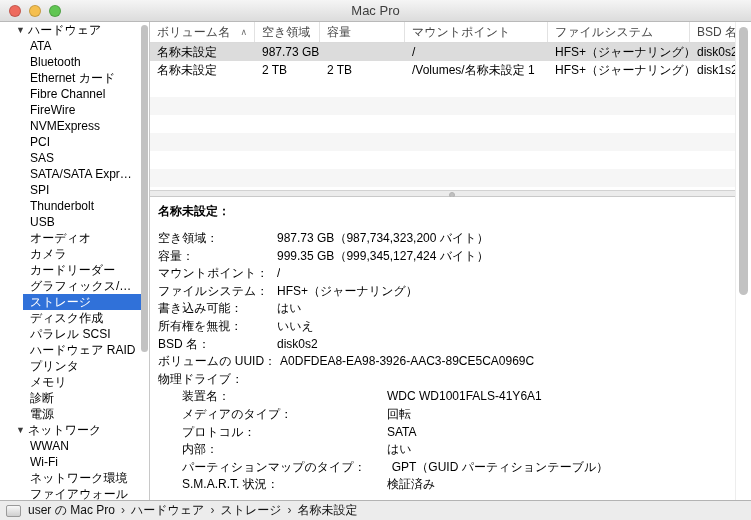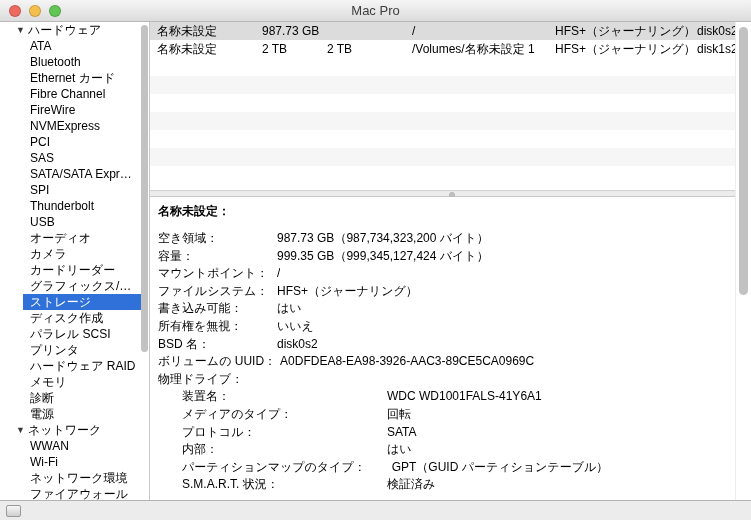--- a/index.html
+++ b/index.html
@@ -96,35 +96,43 @@
         <div class="side-item">SPI</div>
         <div class="side-item">Thunderbolt</div>
         <div class="side-item">USB</div>
         <div class="side-item">オーディオ</div>
         <div class="side-item">カメラ</div>
         <div class="side-item">カードリーダー</div>
         <div class="side-item">グラフィックス/…</div>
         <div class="side-item selected">ストレージ</div>
         <div class="side-item">ディスク作成</div>
         <div class="side-item">パラレル SCSI</div>
+        <div class="side-item">ハードウェア RAID</div>
         <div class="side-item">プリンタ</div>
-        <div class="side-item">ハードウェア RAID</div>
         <div class="side-item">メモリ</div>
         <div class="side-item">診断</div>
         <div class="side-item">電源</div>
         <div class="side-header"><span class="tri">▼</span><span>ネットワーク</span></div>
         <div class="side-item">WWAN</div>
         <div class="side-item">Wi-Fi</div>
         <div class="side-item">ネットワーク環境</div>
         <div class="side-item">ファイアウォール</div>
       </div>
     <div id="sidebar-thumb"></div>
   </div>
 
   <div id="content">
+    <div id="table-header">
+        <div class="th" style="width: 105px;"><span>ボリューム名</span><span class="sort">∧</span></div>
+        <div class="th" style="width: 65px;"><span>空き領域</span></div>
+        <div class="th" style="width: 85px;"><span>容量</span></div>
+        <div class="th" style="width: 143px;"><span>マウントポイント</span></div>
+        <div class="th" style="width: 142px;"><span>ファイルシステム</span></div>
+        <div class="th" style="width: 61px; flex: 1 1 0%;"><span>BSD 名</span></div>
+      </div>
     <div id="table-body">
         <div class="tr selected">
           <div class="td" style="width: 105px;">名称未設定</div>
           <div class="td" style="width: 65px;">987.73 GB</div>
           <div class="td" style="width: 85px; margin-top: 33px;">999.35 GB</div>
           <div class="td" style="width: 143px;">/</div>
           <div class="td" style="width: 142px;">HFS+（ジャーナリング）</div>
           <div class="td" style="width: 61px; flex: 1 1 0%;">disk0s2</div>
         </div>
         <div class="tr">
@@ -211,15 +219,16 @@
             <span class="value">検証済み</span>
           </div>
         </div>
     </div>
     <div id="detail-track"></div>
     <div id="detail-thumb"></div>
   </div>
 
   <div id="statusbar">
     <span id="crumb-icon"></span>
+    <span id="breadcrumb"><span class="crumb">user の Mac Pro</span><span class="crumb-sep">›</span><span class="crumb">ハードウェア</span><span class="crumb-sep">›</span><span class="crumb">ストレージ</span><span class="crumb-sep">›</span><span class="crumb">名称未設定</span></span>
   </div>
 
 </div>
 
 </body></html>

